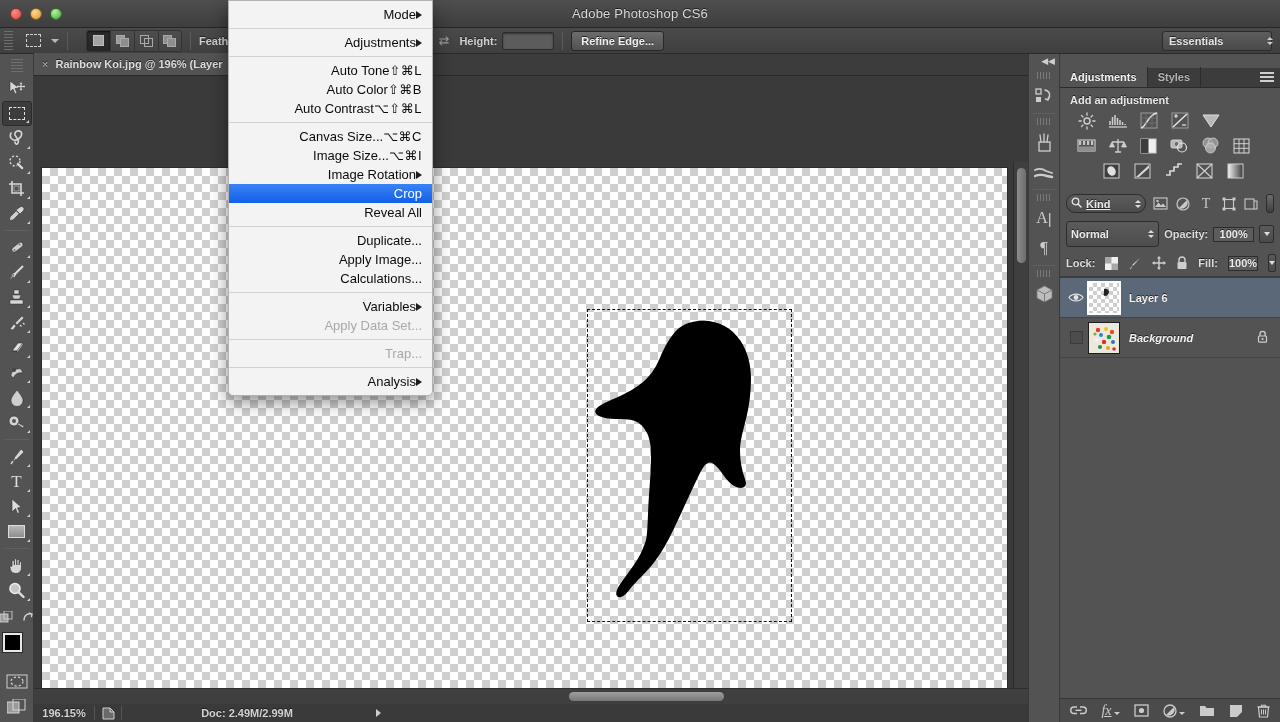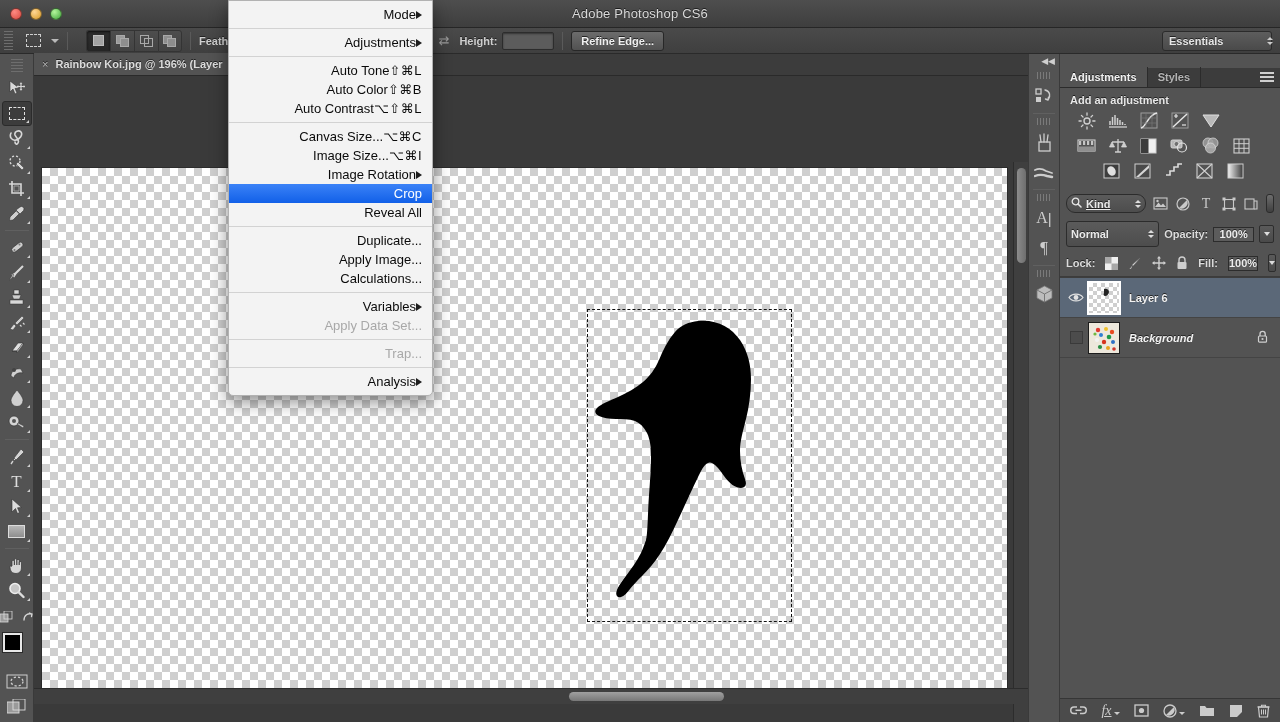--- a/index.html
+++ b/index.html
@@ -611,20 +611,35 @@
 
     <div class="vscroll">
       <div class="vthumb"></div>
     </div>
   </div>
 
   <div class="hscroll" style="bottom:18px">
     <div class="hthumb"></div>
   </div>
 
+  <div class="statusbar">
+    <div class="zoomfield">196.15%</div>
+    <div class="statdiv"></div>
+    <div style="width:26px;display:flex;align-items:center;justify-content:center">
+      <svg width="13" height="13" viewBox="0 0 13 13">
+          <path d="M1 1 h7 l4 4 v7 h-11z" fill="#6a6a6a" stroke="#cfcfcf" stroke-width="1"></path>
+          <path d="M8 1 v4 h4" fill="none" stroke="#cfcfcf" stroke-width="1"></path>
+        </svg>
+    </div>
+    <div class="statdiv"></div>
+    <div style="flex:0 0 auto;display:flex;align-items:center;justify-content:center;width:250px">
+      <span class="docinfo">Doc: 2.49M/2.99M</span>
+    </div>
+    <div class="statarrow"></div>
+  </div>
 
   <div class="rail">
     <div class="railcollapse">◀◀</div>
     <div class="railgrip"></div>
     <div class="railicon">
       <svg width="19" height="17" viewBox="0 0 19 17">
           <rect x="1" y="1" width="5" height="5" fill="none" stroke="#cdcdcd" stroke-width="1.3"></rect>
           <rect x="1" y="9" width="5" height="5" fill="#cdcdcd"></rect>
           <path d="M10 2 C15 3 16 8 13 12 M13 12 l-2.5-1 M13 12 l.5-2.8" fill="none" stroke="#cdcdcd" stroke-width="1.4" stroke-linecap="round"></path>
         </svg>

